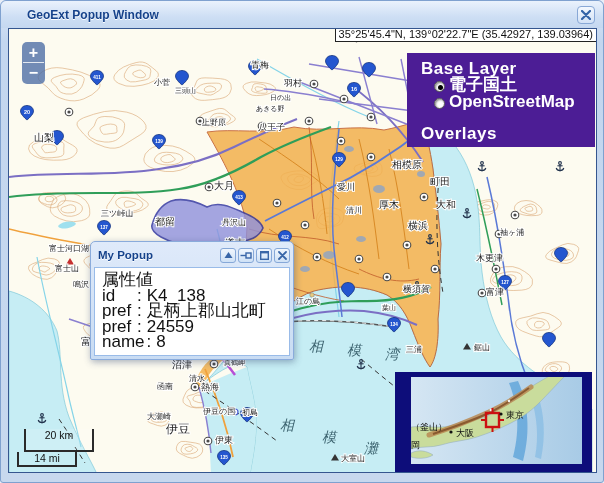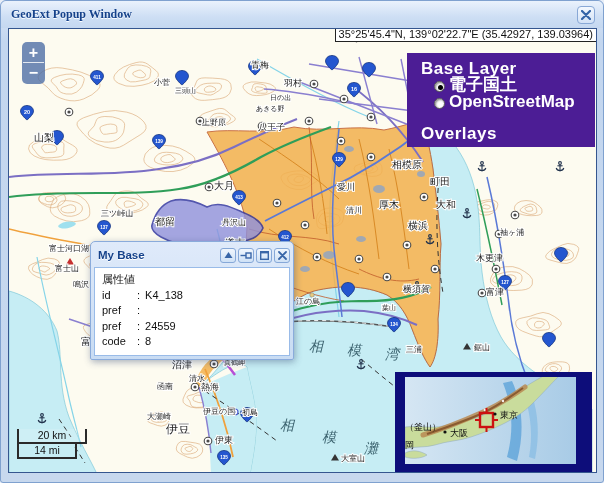--- a/index.html
+++ b/index.html
@@ -6,22 +6,22 @@
     font-family:"Liberation Sans",sans-serif;background:#e8eef7;}
   *{box-sizing:border-box;}
 
   
   .xwin{position:absolute;left:0;top:0;width:604px;height:483px;
     background:linear-gradient(#dce8f8,#c3d6ef 40px,#c7d8ee);
     border:1px solid #7fa1cf;border-radius:6px 6px 3px 3px;}
   .titlebar{position:absolute;left:0;top:0;right:0;height:27px;
     background:linear-gradient(#eaf2fc,#cddef4 60%,#c5d8f0);
     border-radius:6px 6px 0 0;display:flex;align-items:center;cursor:default;}
-  .title{font-weight:bold;font-size:12px;color:#15428b;padding-left:10px;flex:1;
-    text-shadow:0 1px 0 #fff;font-family:Liberation Serif, serif;}
+  .title{font-weight:bold;font-size:12px;color:#15428b;padding-left:26px;flex:1;
+    text-shadow:0 1px 0 #fff;}
   .winclose{width:18px;height:18px;margin-right:8px;border:1px solid #88a8d6;
     border-radius:4px;background:linear-gradient(#f3f8fe,#d3e2f6);
     display:flex;align-items:center;justify-content:center;cursor:pointer;}
 
   
   .map{position:absolute;left:7px;top:27px;width:589px;height:445px;
     background:#fdfbf0;border:1px solid #35568f;overflow:hidden;}
   .map svg.base{position:absolute;left:0;top:0;}
 
   
@@ -31,22 +31,22 @@
     text-align:center;line-height:19px;cursor:pointer;}
   .zbtn.zi{border-bottom:1px solid rgba(255,255,255,.8);}
 
   
   .coords{position:absolute;right:-1px;top:-3px;background:#fff;border:1px solid #222;
     font-size:11px;color:#111;padding:0 3px;height:16px;line-height:15px;white-space:nowrap;}
   .gearicon{position:absolute;right:232px;top:-1px;}
 
   
   .scaleline{position:absolute;left:8px;top:400px;font-size:10.5px;color:#111;text-align:center;}
-  .sl-km{width:70px;border:2px solid #2a2a2a;border-top:none;padding-bottom:0px;
-    background:rgba(255,255,255,.15);line-height:13px;}
+  .sl-km{width:70px;border:2px solid #2a2a2a;border-top:none;padding-bottom:8px;
+    background:rgba(255,255,255,.15);line-height:13px;margin-left:7px;}
   .sl-mi{width:60px;border:2px solid #2a2a2a;border-top:none;line-height:13px;}
 
   
   .layersw{position:absolute;left:398px;top:24px;width:188px;height:94px;
     background:#4c1d95;color:#fff;font-weight:bold;font-size:17px;
     padding:9px 0 0 14px;}
   .ls-head{line-height:13px;letter-spacing:.5px;}
   .ls-item{display:block;margin:3px 16px 0 13px;line-height:14px;cursor:pointer;white-space:nowrap;}
   .radio{width:11px;height:11px;border-radius:50%;background:#fff;border:1px solid #5a5a5a;
     display:inline-block;position:relative;margin-right:4px;vertical-align:-2px;
@@ -61,30 +61,30 @@
   .popup{position:absolute;left:81px;top:212px;width:204px;
     background:linear-gradient(#dfeafa,#c9dcf3);border:1px solid #8aabdb;
     border-radius:5px 5px 2px 2px;padding:3px;box-shadow:1px 2px 7px rgba(60,80,120,.45);}
   .popup-hd{height:20px;display:flex;align-items:center;cursor:move;}
   .popup-title{font-weight:bold;font-size:11.5px;color:#15428b;padding-left:4px;flex:1;
     text-shadow:0 1px 0 #fff;}
   .tool{width:16px;height:15px;margin-left:2px;border:1px solid #86a8d8;border-radius:3px;
     background:linear-gradient(#f0f6fd,#cfe1f6);display:flex;align-items:center;
     justify-content:center;cursor:pointer;}
   .popup-bd{background:#fff;border:1px solid #99bbe8;margin-top:2px;
-    padding:4px 7px 5px;font-size:11px;color:#111;}
+    padding:4px 7px 5px;font-size:17px;color:#111;}
   .prow{display:flex;line-height:15.5px;}
   .pkey{min-width:33px;}
   .psep{margin:0 5px 0 2px;}
   .pheading{line-height:15.5px;}
 
   
   .overview{position:absolute;left:386px;top:343px;width:197px;height:100px;
     background:#0d0d7a;padding:5px 16px 8px 10px;}
-  .ovmap{width:171px;height:87px;position:relative;overflow:hidden;background:#cfe3f2;}
+  .ovmap{width:171px;height:87px;position:relative;overflow:hidden;background:#cfe3f2;margin-left:6px;}
 </style>
 </head>
 <body>
 
 <div class="xwin">
 
   <div class="titlebar">
     <span class="title">GeoExt Popup Window</span>
     <div class="winclose">
       <svg width="10" height="10">
@@ -540,21 +540,21 @@
       <div class="ls-head">Base Layer</div>
       <div id="baselayers">
           <label class="ls-item"><span class="radio sel"></span><span>電子国土</span></label>
           <label class="ls-item"><span class="radio "></span><span>OpenStreetMap</span></label>
         </div>
       <div class="ls-head" style="margin-top:18px">Overlays</div>
     </div>
 
     <div class="popup">
       <div class="popup-hd">
-        <span class="popup-title">My Base</span>
+        <span class="popup-title">My Popup</span>
         <span id="pop-tools" style="display: flex;">
             <div class="tool">
               <svg width="9" height="8">
                 <path d="M4.5,1 L8.5,7 H0.5 Z" fill="#3966a8"></path>
               </svg>
             </div>
             <div class="tool">
               <svg width="12" height="9">
                 <rect x="6" y="2" width="5" height="5" fill="none" stroke="#3966a8" stroke-width="1.4"></rect>
                 <path d="M0.5,4.5 H6" stroke="#3966a8" stroke-width="1.4"></path>
@@ -577,28 +577,29 @@
         <div class="pheading">属性値</div>
         <div id="attr-rows">
             <div class="prow">
               <span class="pkey">id</span>
               <span class="psep">:</span>
               <span>K4_138</span>
             </div>
             <div class="prow">
               <span class="pkey">pref</span>
               <span class="psep">:</span>
+              <span>足柄上郡山北町</span>
             </div>
             <div class="prow">
               <span class="pkey">pref</span>
               <span class="psep">:</span>
               <span>24559</span>
             </div>
             <div class="prow">
-              <span class="pkey">code</span>
+              <span class="pkey">name</span>
               <span class="psep">:</span>
               <span>8</span>
             </div>
           </div>
       </div>
     </div>
 
     <div class="overview">
       <div class="ovmap">
         <svg id="ovsvg" width="171" height="87" viewBox="0 0 171 87">

